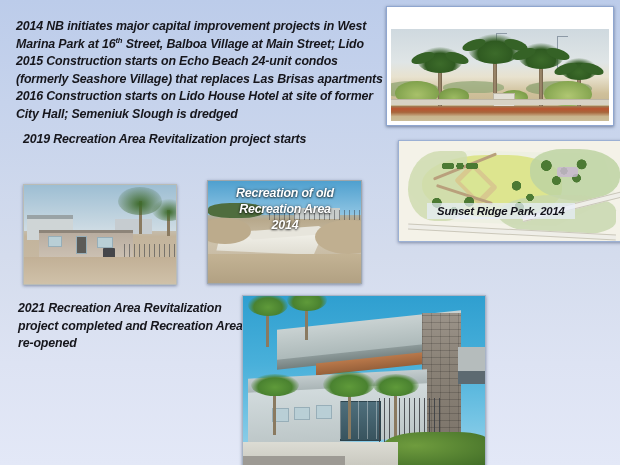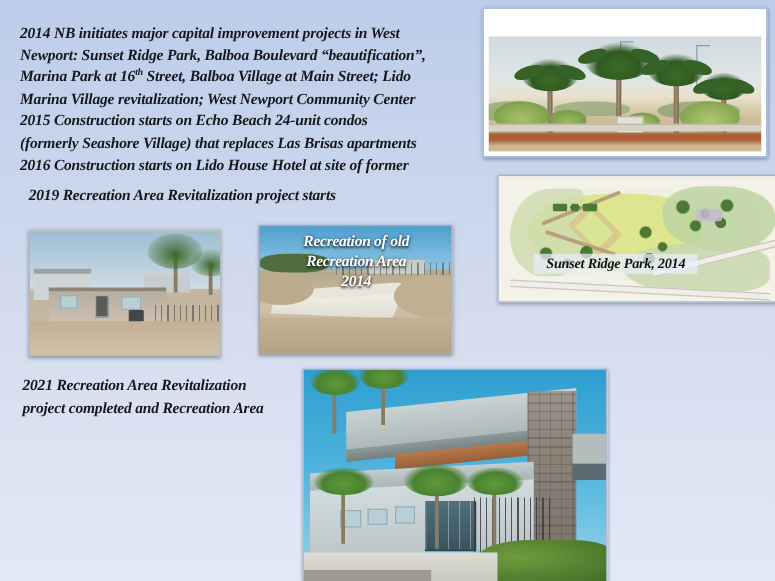--- a/index.html
+++ b/index.html
@@ -3,21 +3,20 @@
 <meta charset="utf-8">
 <style>
   html,body{margin:0;padding:0;}
   body{
     width:620px;height:465px;overflow:hidden;
     font-family:"Liberation Sans","DejaVu Sans",sans-serif;
   }
   #slide{
     position:relative;width:620px;height:465px;overflow:hidden;
     background:linear-gradient(180deg,#bcccea 0%,#c6d3ec 22%,#d4dced 55%,#dde3f3 78%,#e3e8f7 100%);
-    font-family:Liberation Serif, serif;
   }
 
   
   #narrative{
     position:absolute;left:16px;top:18px;width:372px;
     font-style:italic;font-weight:bold;
     font-size:12.4px;line-height:17.6px;
     color:#16161c;letter-spacing:-0.15px;
   }
   #narrative .ln{white-space:nowrap;}
@@ -144,26 +143,25 @@
   .fence{position:absolute;background:repeating-linear-gradient(90deg,#3a3d42 0 1px,rgba(0,0,0,0) 1px 5px);}
   .ground{position:absolute;}
 </style>
 </head>
 <body>
 
 <div id="slide">
 
   <div id="narrative">
     <div class="ln">2014  NB initiates major capital improvement projects in West</div>
-    <div class="ln">Newport:  Sunset Ridge Park, Balboa Boulevard “beautification”,</div>
     <div class="ln"><span>Marina Park at 16</span><sup>th</sup><span> Street, Balboa Village at Main Street; Lido</span></div>
-    <div class="ln">Marina Village revitalization; West Newport Community Center</div>
     <div class="ln">2015 Construction starts on Echo Beach 24-unit condos</div>
     <div class="ln">(formerly Seashore Village) that replaces Las Brisas apartments</div>
     <div class="ln">2016 Construction starts on Lido House Hotel at site of former</div>
+    <div class="ln">City Hall; Semeniuk Slough is dredged</div>
     <div class="gap"></div>
     <div class="ln indent">2019 Recreation Area Revitalization project starts</div>
   </div>
 
   <div class="photo" id="balboa">
     <div class="capbar"></div>
     <div class="cap">Balboa Blvd Beautification, 2014</div>
     <div class="scene">
 
       <div class="dtree" style="left:-4%;bottom:26%;width:26%;height:18%;background:#8fa472;"></div>
@@ -275,20 +273,21 @@
     <div class="cap">
       <div>Recreation of old</div>
       <div>Recreation Area</div>
       <div>2014</div>
     </div>
   </div>
 
   <div id="closing">
     <div class="ln">2021 Recreation Area Revitalization</div>
     <div class="ln">project completed and Recreation Area</div>
+    <div class="ln">re-opened</div>
   </div>
 
   <div class="photo" id="center">
 
     <div class="cpart" style="left:14%;top:14%;width:76%;height:20%;background:linear-gradient(180deg,#c9d2d2,#a9b6b6);transform:skewY(-6deg);"></div>
     <div class="cpart" style="left:14%;top:32%;width:76%;height:6%;background:linear-gradient(180deg,#8d9a9a,#74807f);transform:skewY(-6deg);"></div>
 
     <div class="cpart" style="left:30%;top:36%;width:52%;height:7%;background:linear-gradient(180deg,#b9784a,#96603a);transform:skewY(-6deg);"></div>
 
     <div class="cpart" style="left:74%;top:10%;width:16%;height:76%;background:linear-gradient(180deg,#9b9389 0%,#8a8277 40%,#7d756b 100%);"></div>

